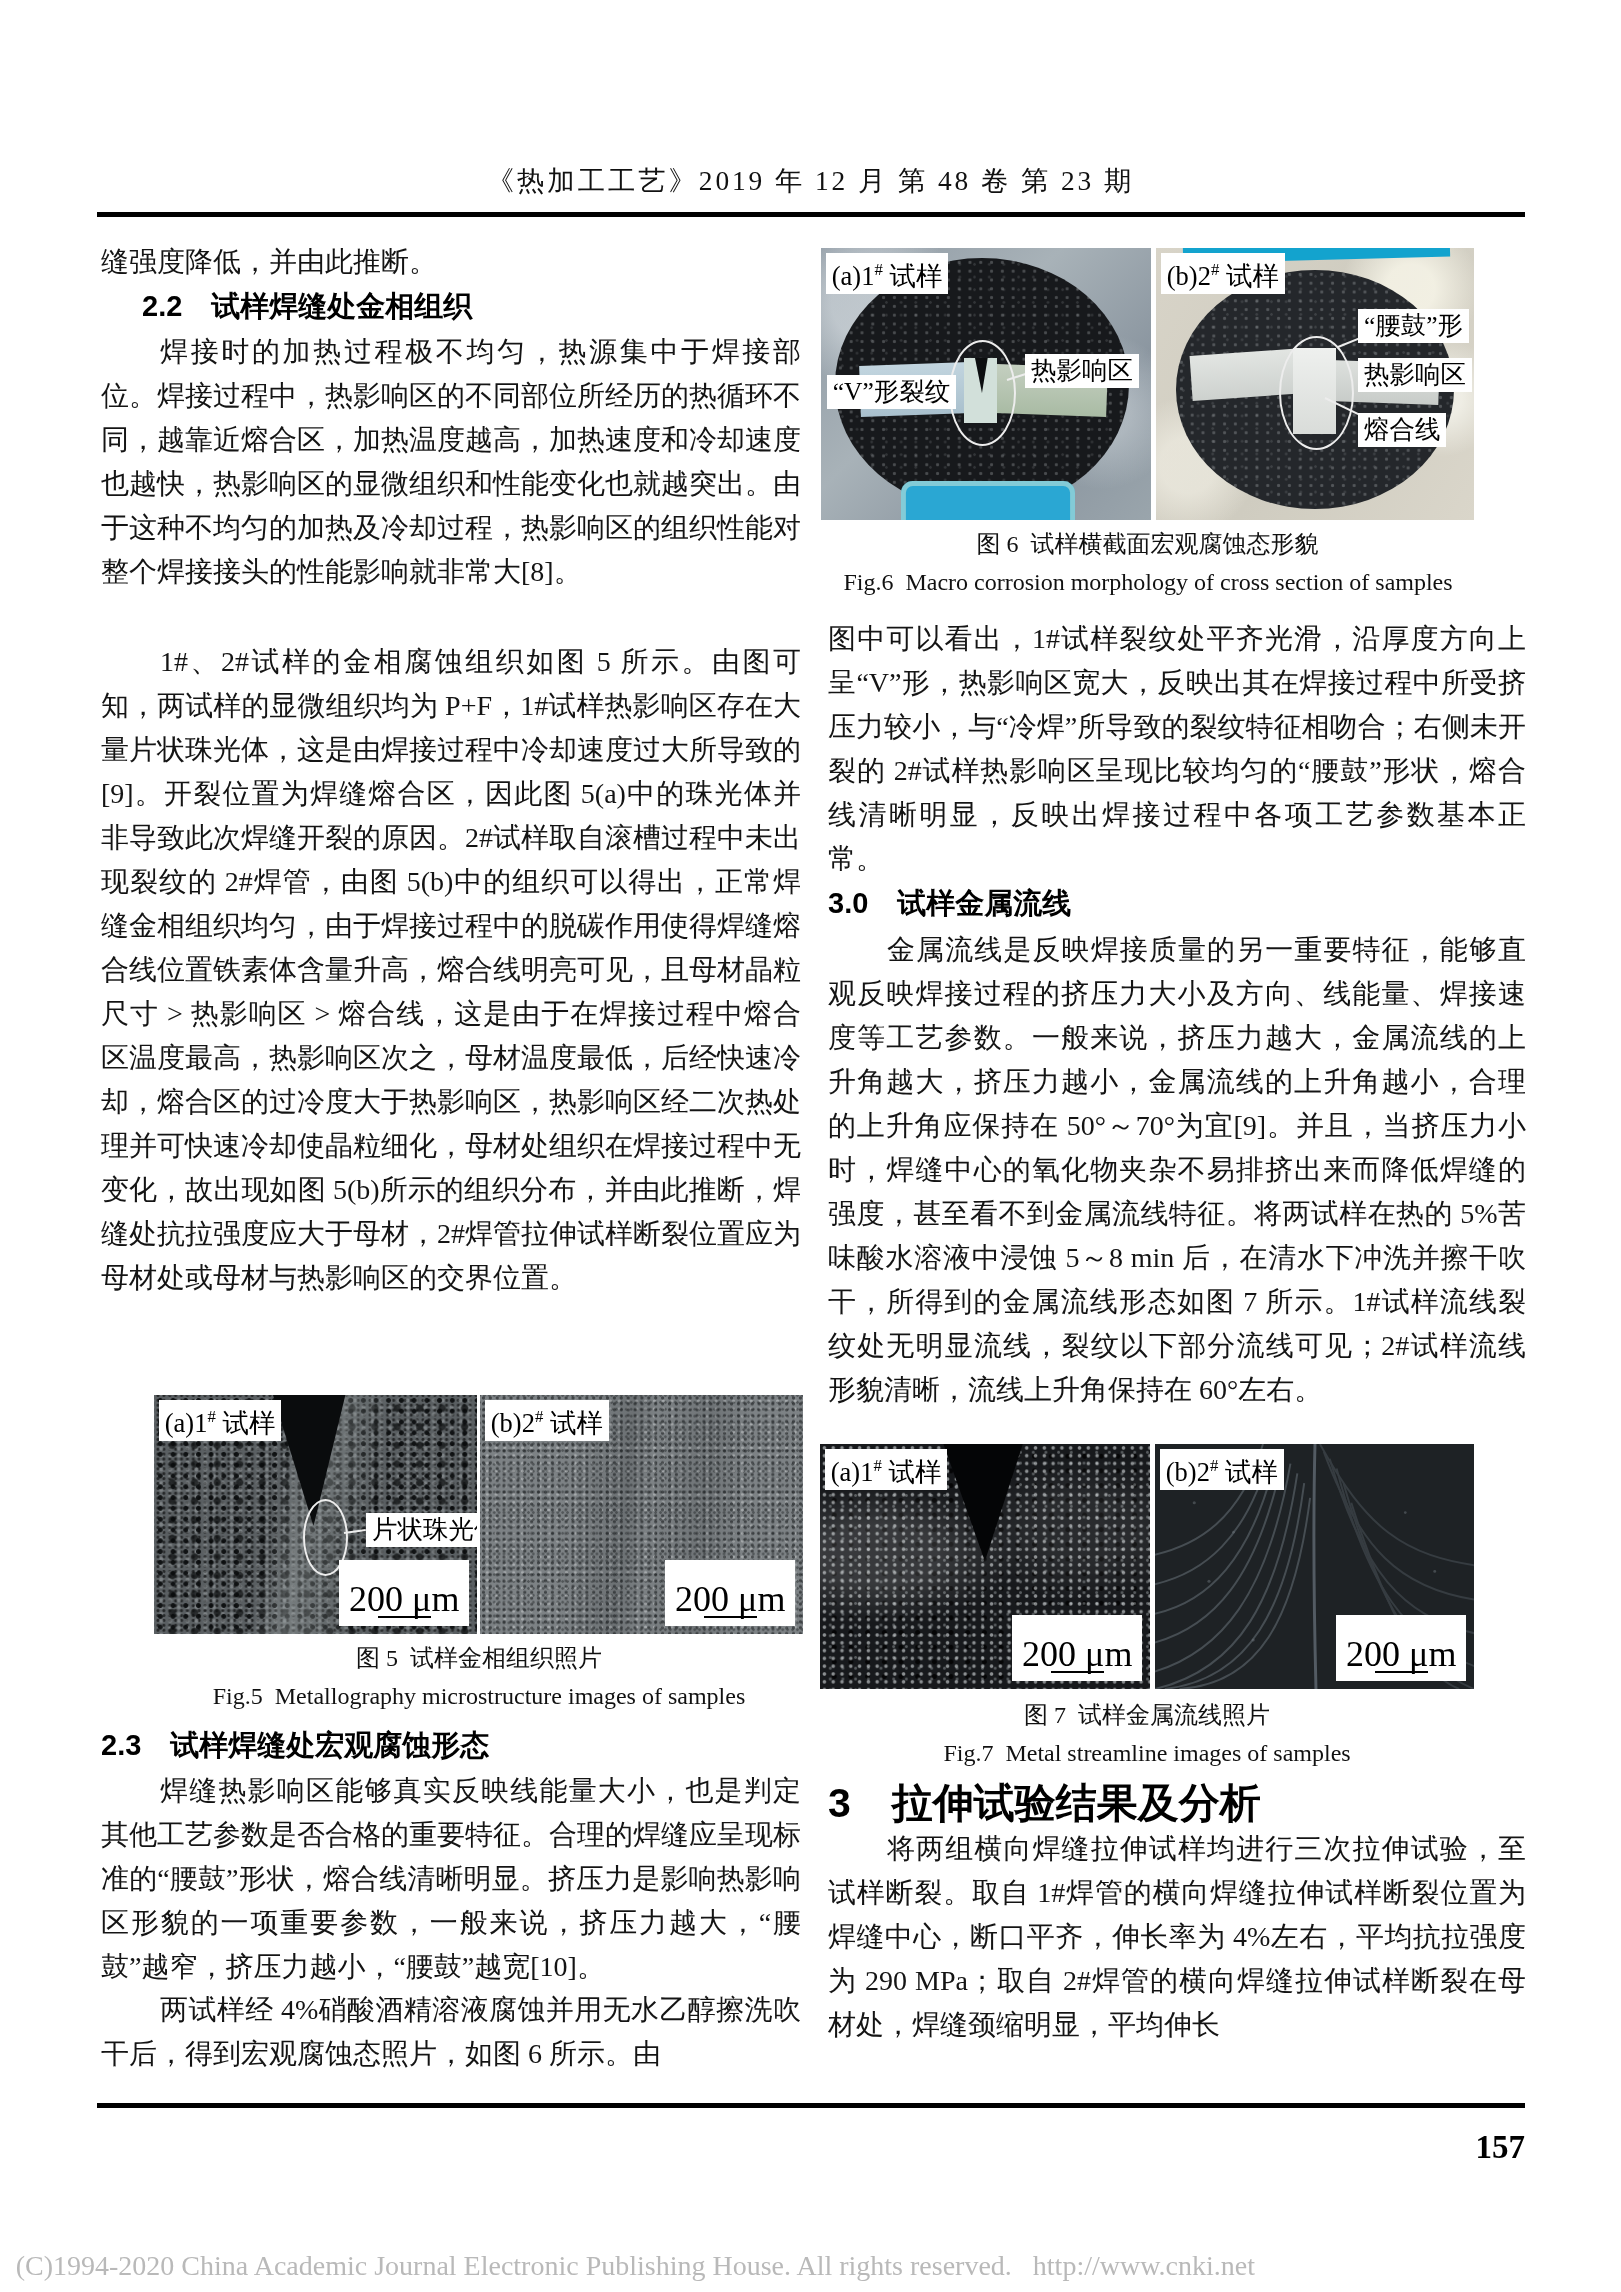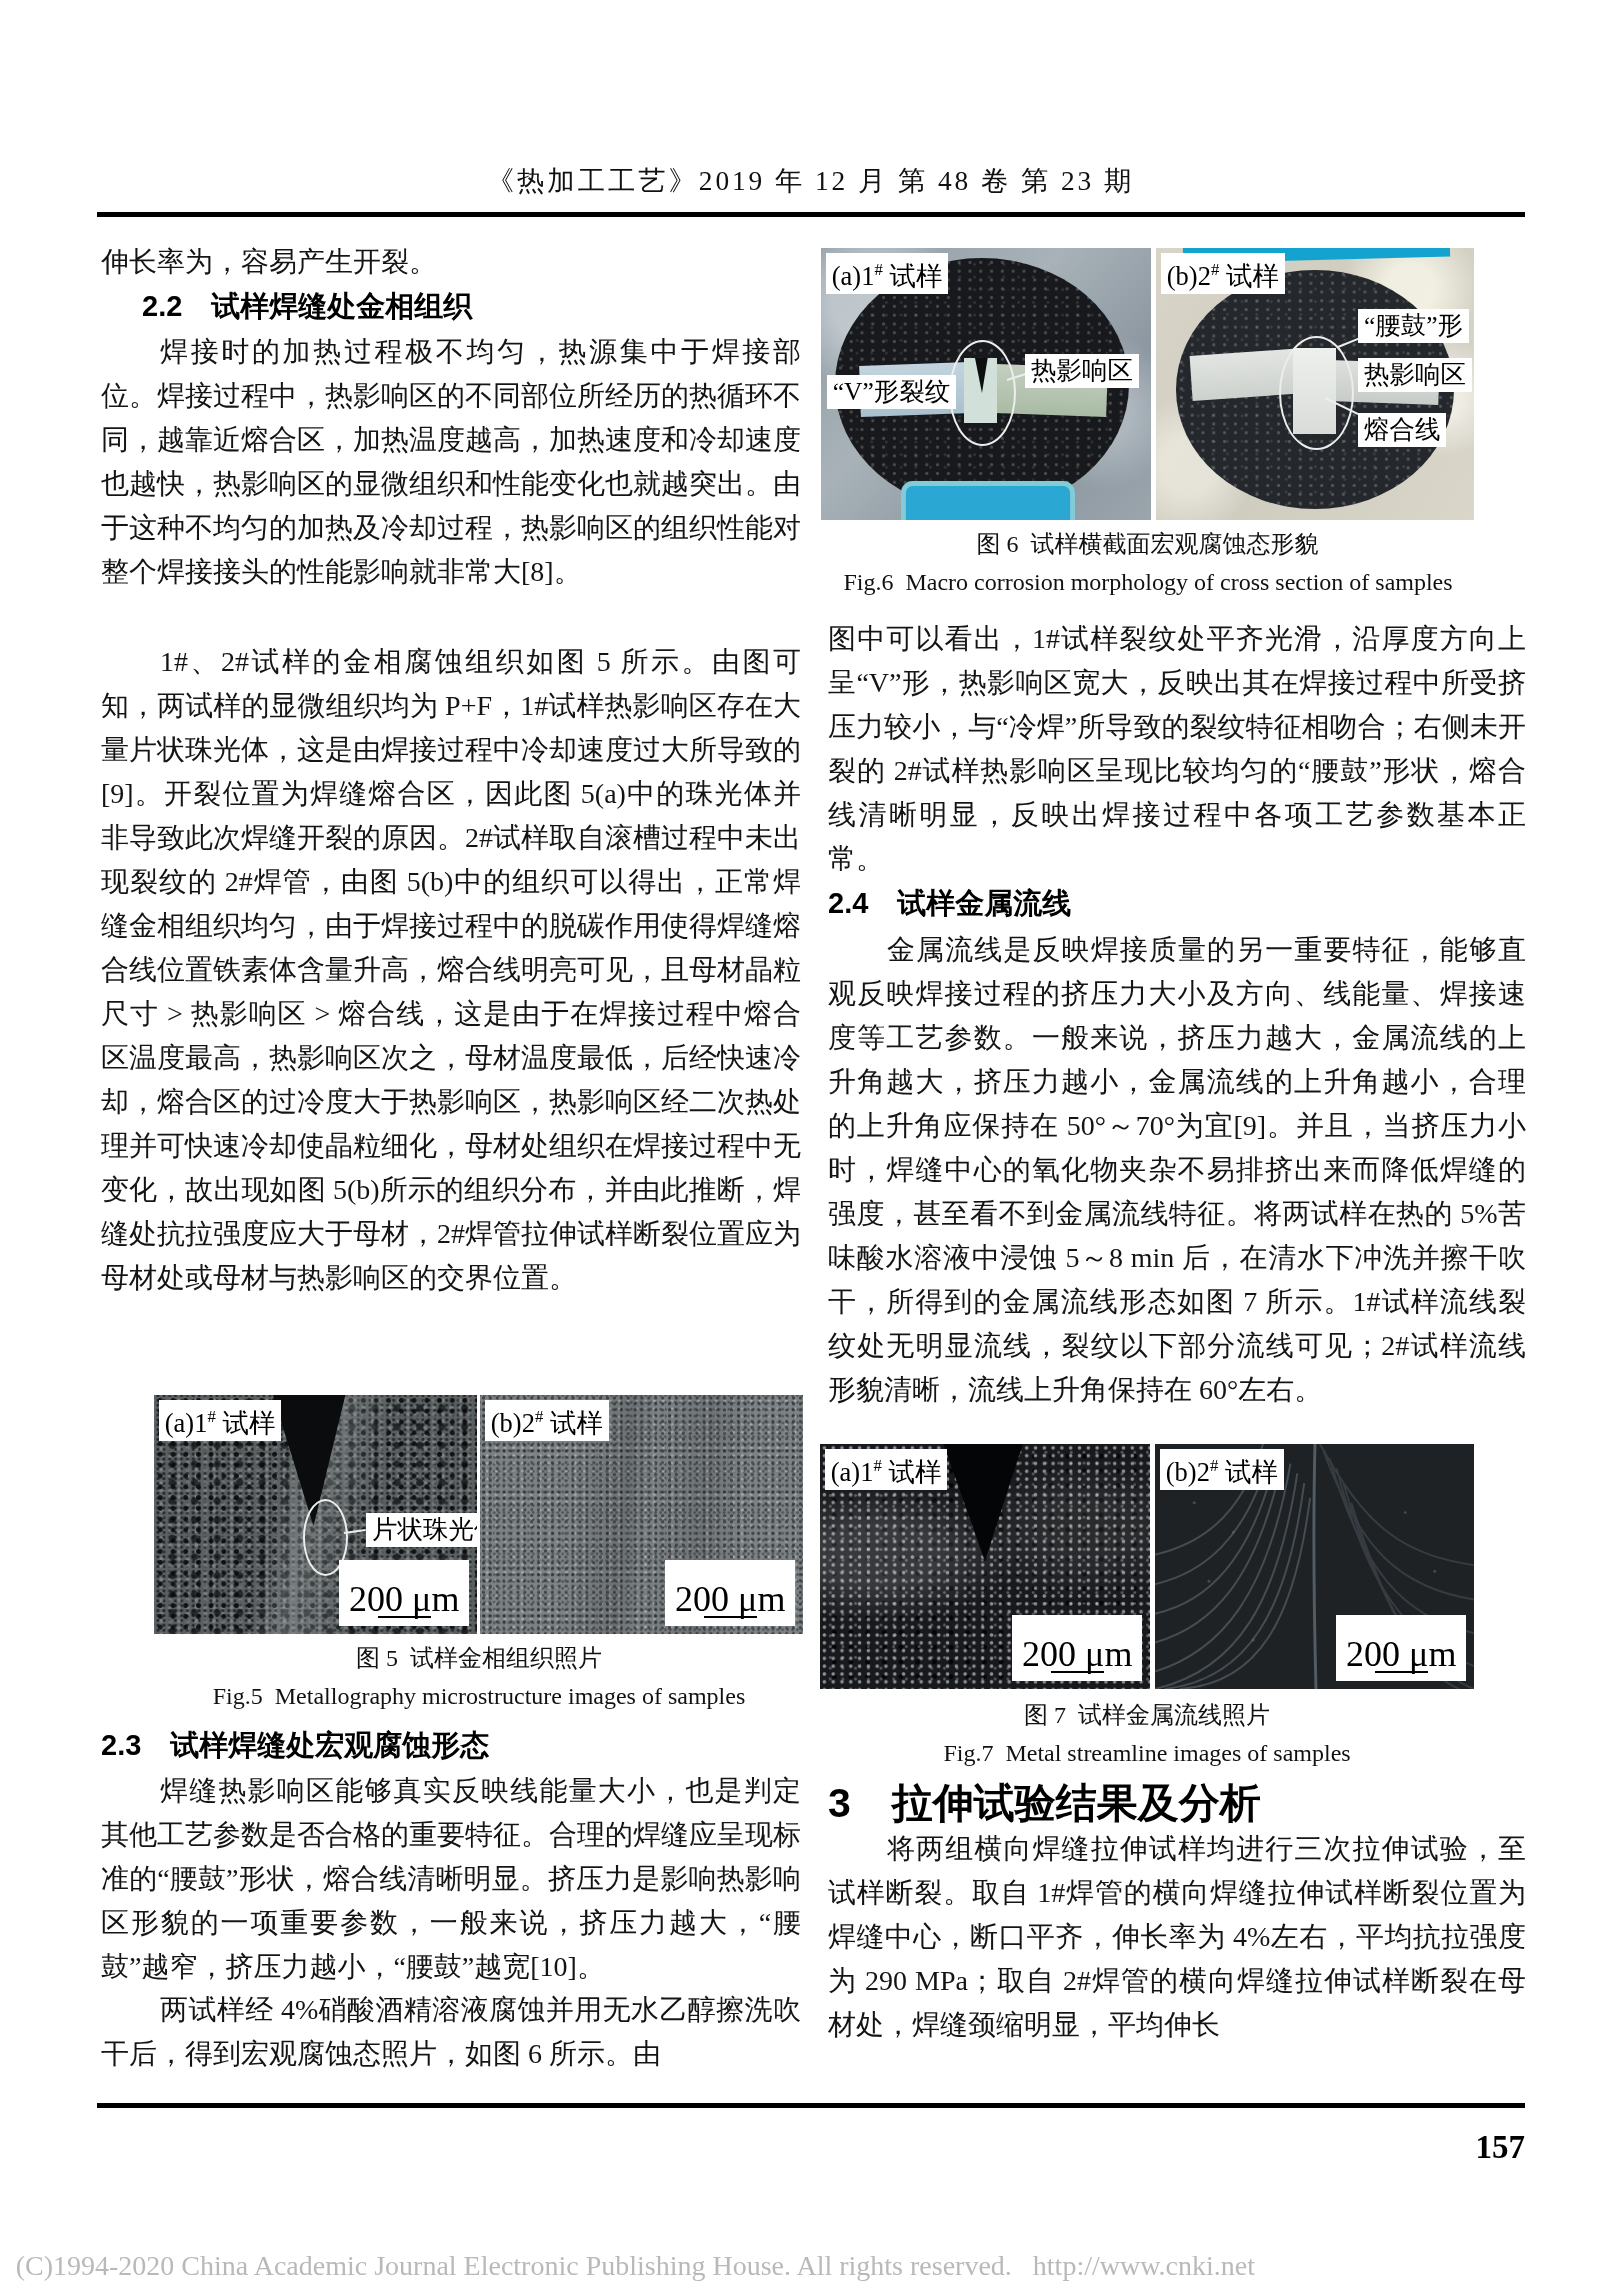--- a/index.html
+++ b/index.html
@@ -67,21 +67,21 @@
   svg{display:block;}
 </style>
 </head>
 <body>
 
 <div id="page">
 
   <div class="journal-head">《热加工工艺》2019 年 12 月 第 48 卷 第 23 期</div>
   <div class="rule" style="left:97px;top:212px;width:1428px;height:4.9px;"></div>
 
-  <div class="body-text" style="left:101px;top:240px;width:700px;">伸长率为，容易产生开裂。</div>
+  <div class="body-text" style="left:101px;top:240px;width:700px;">缝强度降低，并由此推断。</div>
 
   <div class="sec-head" style="left:101px;top:287px;margin-left:41px;">2.2　试样焊缝处金相组织</div>
 
   <div class="body-text indent" style="left:101px;top:330px;width:700px;">焊接时的加热过程极不均匀，热源集中于焊接部位。焊接过程中，热影响区的不同部位所经历的热循环不同，越靠近熔合区，加热温度越高，加热速度和冷却速度也越快，热影响区的显微组织和性能变化也就越突出。由于这种不均匀的加热及冷却过程，热影响区的组织性能对整个焊接接头的性能影响就非常大[8]。</div>
 
   <div class="body-text indent" style="left:101px;top:640px;width:700px;">1#、2#试样的金相腐蚀组织如图 5 所示。由图可知，两试样的显微组织均为 P+F，1#试样热影响区存在大量片状珠光体，这是由焊接过程中冷却速度过大所导致的[9]。开裂位置为焊缝熔合区，因此图 5(a)中的珠光体并非导致此次焊缝开裂的原因。2#试样取自滚槽过程中未出现裂纹的 2#焊管，由图 5(b)中的组织可以得出，正常焊缝金相组织均匀，由于焊接过程中的脱碳作用使得焊缝熔合线位置铁素体含量升高，熔合线明亮可见，且母材晶粒尺寸 &gt; 热影响区 &gt; 熔合线，这是由于在焊接过程中熔合区温度最高，热影响区次之，母材温度最低，后经快速冷却，熔合区的过冷度大于热影响区，热影响区经二次热处理并可快速冷却使晶粒细化，母材处组织在焊接过程中无变化，故出现如图 5(b)所示的组织分布，并由此推断，焊缝处抗拉强度应大于母材，2#焊管拉伸试样断裂位置应为母材处或母材与热影响区的交界位置。</div>
 
   <div class="abs" style="left:154px;top:1395px;width:650px;height:294px;">
 
     <div class="micro speckle-dark" style="left:0;top:0;width:323px;height:239px;">
@@ -161,21 +161,21 @@
       <div class="chip" style="left:4.9px;top:4.9px;">
         <span class="plabel"><span>(b)2</span><sup>#</sup><span> 试样</span></span>
       </div>
     </div>
     <div class="caption-cn" style="left:0;top:280px;width:653px;">图 6  试样横截面宏观腐蚀态形貌</div>
     <div class="caption-en" style="left:-29px;top:321px;width:712px;">Fig.6  Macro corrosion morphology of cross section of samples</div>
   </div>
 
   <div class="body-text" style="left:828px;top:617px;width:698px;">图中可以看出，1#试样裂纹处平齐光滑，沿厚度方向上呈“V”形，热影响区宽大，反映出其在焊接过程中所受挤压力较小，与“冷焊”所导致的裂纹特征相吻合；右侧未开裂的 2#试样热影响区呈现比较均匀的“腰鼓”形状，熔合线清晰明显，反映出焊接过程中各项工艺参数基本正常。</div>
 
-  <div class="sec-head" style="left:828px;top:884px;">2.4　试样金属流线</div>
+  <div class="sec-head" style="left:828px;top:884px;">3.0　试样金属流线</div>
 
   <div class="body-text indent" style="left:828px;top:928px;width:698px;">金属流线是反映焊接质量的另一重要特征，能够直观反映焊接过程的挤压力大小及方向、线能量、焊接速度等工艺参数。一般来说，挤压力越大，金属流线的上升角越大，挤压力越小，金属流线的上升角越小，合理的上升角应保持在 50°～70°为宜[9]。并且，当挤压力小时，焊缝中心的氧化物夹杂不易排挤出来而降低焊缝的强度，甚至看不到金属流线特征。将两试样在热的 5%苦味酸水溶液中浸蚀 5～8 min 后，在清水下冲洗并擦干吹干，所得到的金属流线形态如图 7 所示。1#试样流线裂纹处无明显流线，裂纹以下部分流线可见；2#试样流线形貌清晰，流线上升角保持在 60°左右。</div>
 
   <div class="abs" style="left:820px;top:1444px;width:654px;height:314px;">
 
     <div class="micro speckle-night" style="left:0;top:0;width:330px;height:245px;">
       <div class="abs" style="left:0;top:0;width:100%;height:100%;background:
           radial-gradient(ellipse at 18% 45%, rgba(255,255,255,.14) 0 59px, transparent 137px),
           radial-gradient(ellipse at 80% 35%, rgba(255,255,255,.08) 0 49px, transparent 118px);"></div>
       <div class="vband" style="left:116px;top:-7.8px;width:94px;height:125px;background:#040506;clip-path:polygon(5% 0,95% 0,52% 100%);"></div>

